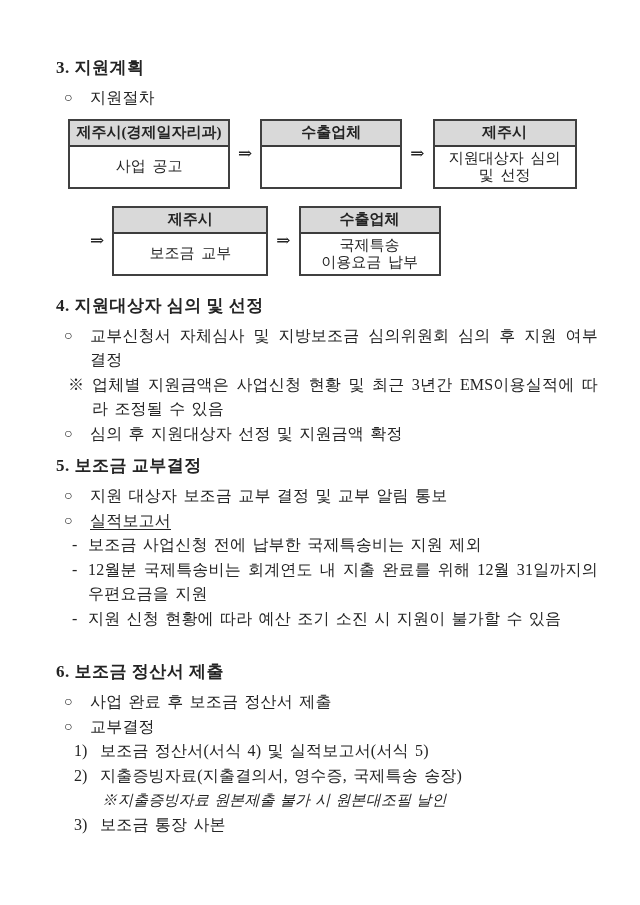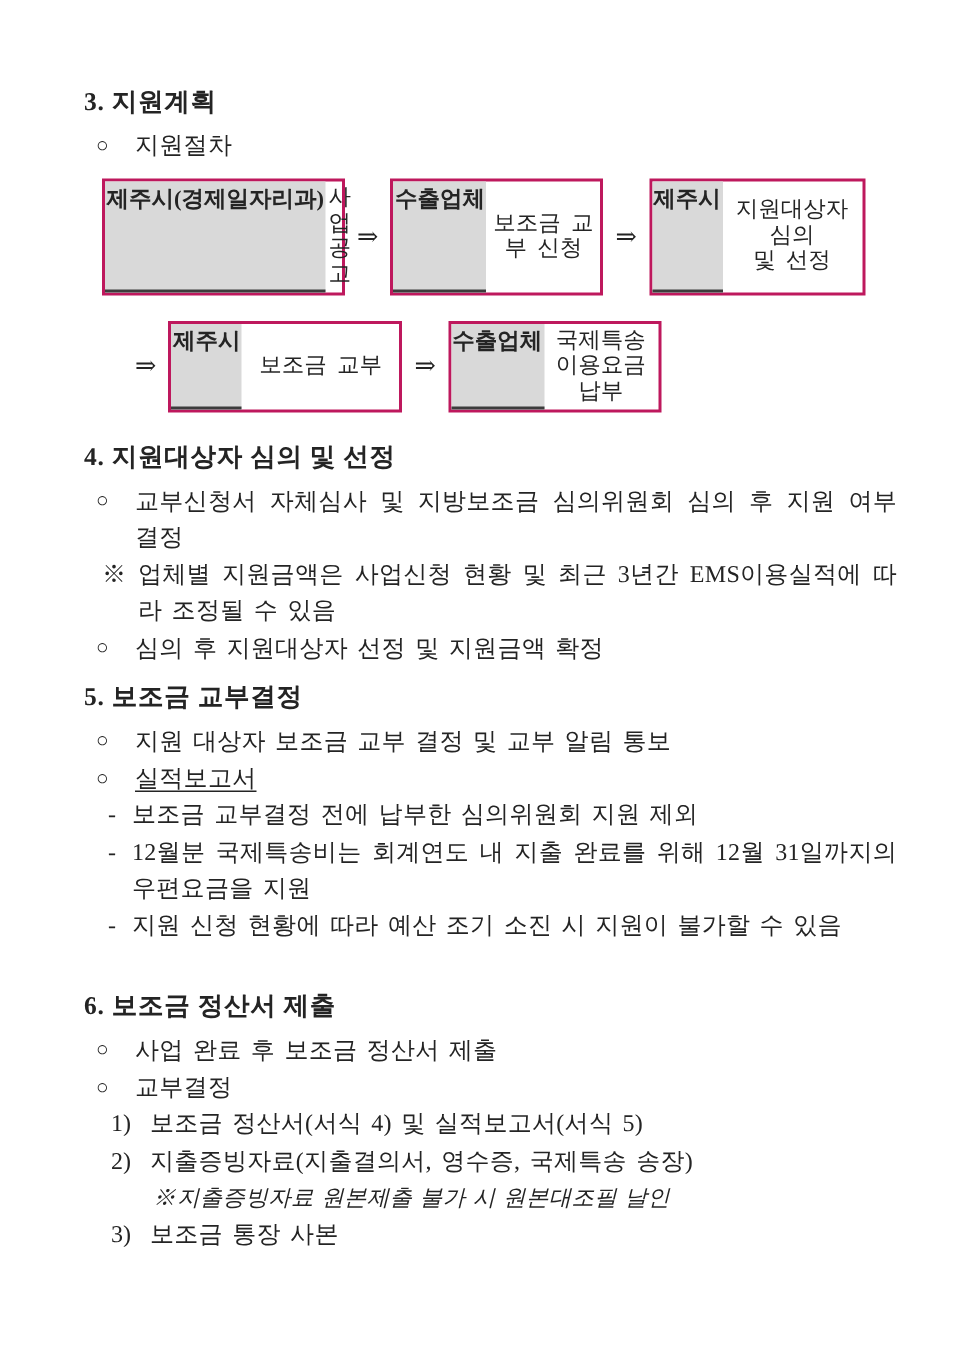--- a/index.html
+++ b/index.html
@@ -55,23 +55,23 @@
   .underline { text-decoration: underline; text-underline-offset: 3px; }
 
   
   .flowchart { margin: 8px 0 0 12px; }
   .flow-row {
     display: flex;
     align-items: stretch;
   }
   .flow-row.row2 { margin-top: 17px; margin-left: 14px; }
   .flow-box {
-    border: 2px solid #be185d;
-    display: flex;
-    flex-direction: row;
+    border: 2px solid #404040;
+    display: flex;
+    flex-direction: column;
     flex: 0 0 auto;
   }
   .flow-box-header {
     background: #d9d9d9;
     border-bottom: 2px solid #3c3c3c;
     font-weight: bold;
     font-size: 15px;
     text-align: center;
     padding: 2px 1px 3px 1px;
     white-space: nowrap;
@@ -120,21 +120,20 @@
 
     <div class="flowchart">
       <div class="flow-row row1">
         <div class="flow-box w-box1">
           <div class="flow-box-header">제주시(경제일자리과)</div>
           <div class="flow-box-body">사업 공고</div>
         </div>
         <div class="flow-arrow">⇒</div>
         <div class="flow-box w-box2">
           <div class="flow-box-header">수출업체</div>
-          <div class="flow-box-body">보조금 교부 신청</div>
         </div>
         <div class="flow-arrow">⇒</div>
         <div class="flow-box w-box3">
           <div class="flow-box-header">제주시</div>
           <div class="flow-box-body">지원대상자 심의
 및 선정</div>
         </div>
       </div>
       <div class="flow-row row2">
         <div class="flow-arrow">⇒</div>
@@ -173,21 +172,21 @@
     <div class="line bullet-line">
       <span class="marker">○</span>
       <span class="txt">지원 대상자 보조금 교부 결정 및 교부 알림 통보</span>
     </div>
     <div class="line bullet-line">
       <span class="marker">○</span>
       <span class="txt underline">실적보고서</span>
     </div>
     <div class="line dash-line">
       <span class="marker">-</span>
-      <span class="txt">보조금 교부결정 전에 납부한 심의위원회 지원 제외</span>
+      <span class="txt">보조금 사업신청 전에 납부한 국제특송비는 지원 제외</span>
     </div>
     <div class="line dash-line">
       <span class="marker">-</span>
       <span class="txt">12월분 국제특송비는 회계연도 내 지출 완료를 위해 12월 31일까지의 우편요금을 지원</span>
     </div>
     <div class="line dash-line">
       <span class="marker">-</span>
       <span class="txt">지원 신청 현황에 따라 예산 조기 소진 시 지원이 불가할 수 있음</span>
     </div>
   </section>

